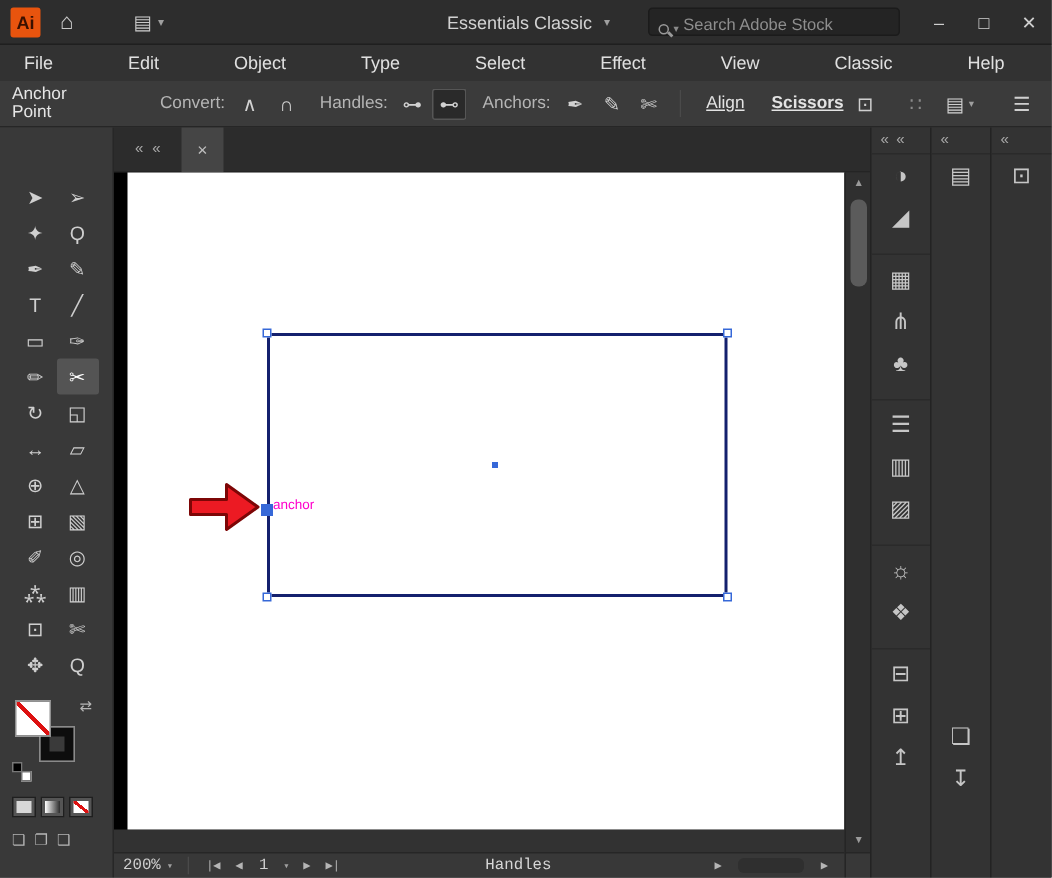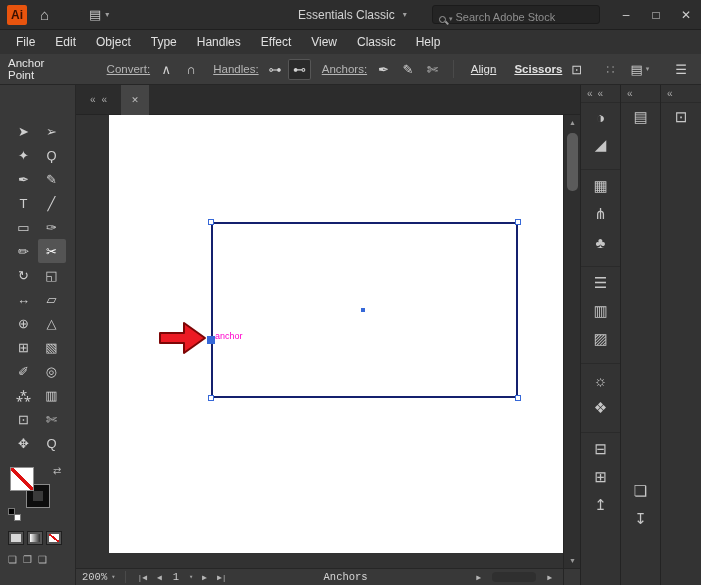--- a/index.html
+++ b/index.html
@@ -27,28 +27,28 @@
   .searchbox .dd { font-size:7px; color:#8a8a8a; }
   .searchbox input { background:transparent; border:none; outline:none; color:#9a9a9a;
     font-size:11px; width:120px; font-family:"Liberation Sans",sans-serif; }
   .searchbox input::placeholder { color:#8e8e8e; }
   .winbtns { position:absolute; right:0; top:0; height:30px; display:flex; }
   .winbtn { width:30px; height:30px; display:flex; align-items:center; justify-content:center;
     color:#cfcfcf; font-size:12px; }
 
   
   .menubar { position:absolute; left:0; top:31px; width:701px; height:23px; background:#323232;
-    display:flex; align-items:center; padding-left:6px; }
+    display:flex; align-items:center; padding-left:6px;gap:30px; }
   .menu-item { padding:0 10px; font-size:12px; color:#e0e0e0; line-height:23px; }
 
   
   .controlbar { position:absolute; left:0; top:54px; width:701px; height:31px; background:#3b3b3b;
     border-bottom:1px solid #262626; display:flex; align-items:center; padding:0 8px; font-size:11.5px; }
   .cb-title { color:#e6e6e6; margin-right:24px; }
-  .cb-label { color:#b5b5b5; margin:0 4px 0 10px;text-decoration:underline; }
+  .cb-label { color:#b5b5b5; margin:0 4px 0 10px; }
   .cb-btn { width:23px; height:21px; display:flex; align-items:center; justify-content:center;
     font-size:13px; color:#d2d2d2; border-radius:2px; margin:0 1px; }
   .cb-btn.active { background:#2a2a2a; box-shadow:inset 0 0 0 1px #565656; }
   .cb-link { color:#e3e3e3; text-decoration:underline; margin:0 9px; }
   .cb-link.bold { font-weight:bold; }
   .cb-right { margin-left:auto; display:flex; align-items:center; }
   .cb-icon { color:#cfcfcf; font-size:13px; display:flex; align-items:center; }
   .cb-icon.dim { color:#8a8a8a; }
   .cb-icon .dd { font-size:7px; margin-left:3px; color:#9f9f9f; }
   .vsep { width:1px; height:18px; background:#2c2c2c; border-right:1px solid #4a4a4a; margin:0 8px; }
@@ -83,21 +83,21 @@
 
   
   .tabbar { position:absolute; left:76px; top:85px; width:504px; height:30px; background:#2c2c2c;
     border-bottom:1px solid #242424; display:flex; align-items:center; }
   .tab-collapse { display:flex; gap:6px; margin-left:14px; color:#a8a8a8; font-size:10px; }
   .doc-tab { margin-left:14px; height:30px; background:#454545; display:flex; align-items:center;
     gap:10px; padding:0 10px; font-size:11px; color:#ececec; }
   .doc-tab .close { font-size:9px; color:#bdbdbd; }
 
   
-  .canvas-wrap { position:absolute; left:76px; top:115px; width:487px; height:438px; background:#ffffff;margin-left:33px; }
+  .canvas-wrap { position:absolute; left:76px; top:115px; width:487px; height:438px; background:#000000; }
   .artboard { position:absolute; left:9px; top:0; right:0; bottom:0; background:#ffffff; }
   .sel-rect { position:absolute; left:102px; top:107px; width:307px; height:176px;
     border:2px solid #14206e; background:transparent; }
   .anchor-sq { position:absolute; width:6px; height:6px; background:#ffffff; border:1px solid #3668d8; }
   .anchor-sel { position:absolute; left:98px; top:221px; width:8px; height:8px; background:#3668d8; }
   .center-dot { position:absolute; left:252px; top:193px; width:4px; height:4px; background:#3668d8; }
   .red-arrow { position:absolute; left:50px; top:206px; }
   .anchor-label { position:absolute; left:106px; top:216px; font-size:9px; color:#ff00cc; }
 
   
@@ -162,21 +162,21 @@
       <span class="winbtn">□</span>
       <span class="winbtn">✕</span>
     </div>
   </div>
 
   <div class="menubar">
     <span class="menu-item">File</span>
     <span class="menu-item">Edit</span>
     <span class="menu-item">Object</span>
     <span class="menu-item">Type</span>
-    <span class="menu-item">Handles</span>
+    <span class="menu-item">Select</span>
     <span class="menu-item">Effect</span>
     <span class="menu-item">View</span>
     <span class="menu-item">Classic</span>
     <span class="menu-item">Help</span>
   </div>
 
   <div class="controlbar">
     <span class="cb-title">Anchor Point</span>
     <span class="cb-label">Convert:</span>
     <span class="cb-btn">∧</span>
@@ -294,21 +294,21 @@
   <div class="statusbar">
     <span>200%</span>
     <span class="dd">▾</span>
     <span class="sep"></span>
     <span class="nav">|◀</span>
     <span class="nav">◀</span>
     <span class="ab-field">1</span>
     <span class="dd">▾</span>
     <span class="nav">▶</span>
     <span class="nav">▶|</span>
-    <span class="status-tool">Anchors</span>
+    <span class="status-tool">Handles</span>
     <span class="spacer"></span>
     <span class="nav">▶</span>
     <span class="hseg"></span>
     <span class="nav">▶</span>
   </div>
   <div class="corner"></div>
 
   <div class="dock dock-a">
     <div class="dock-header">
       <span>«</span>

